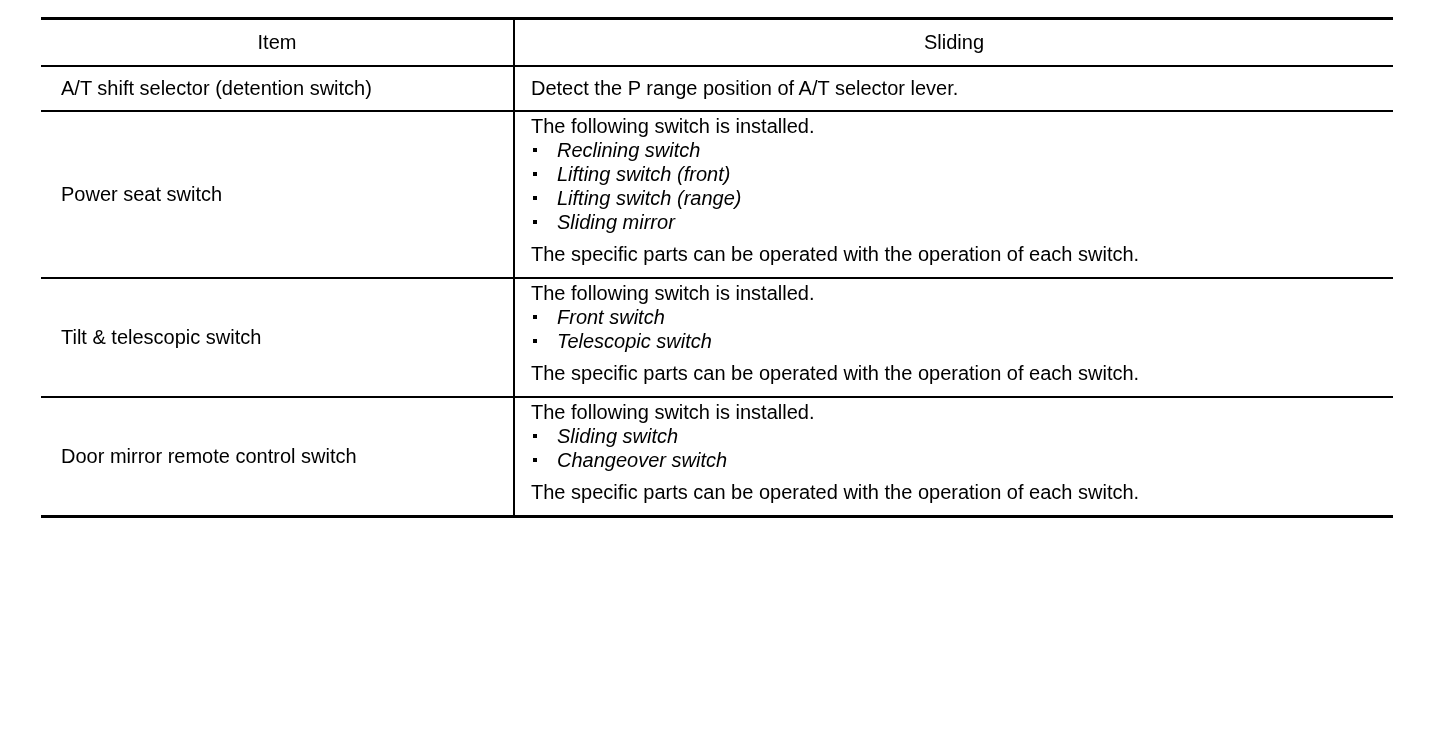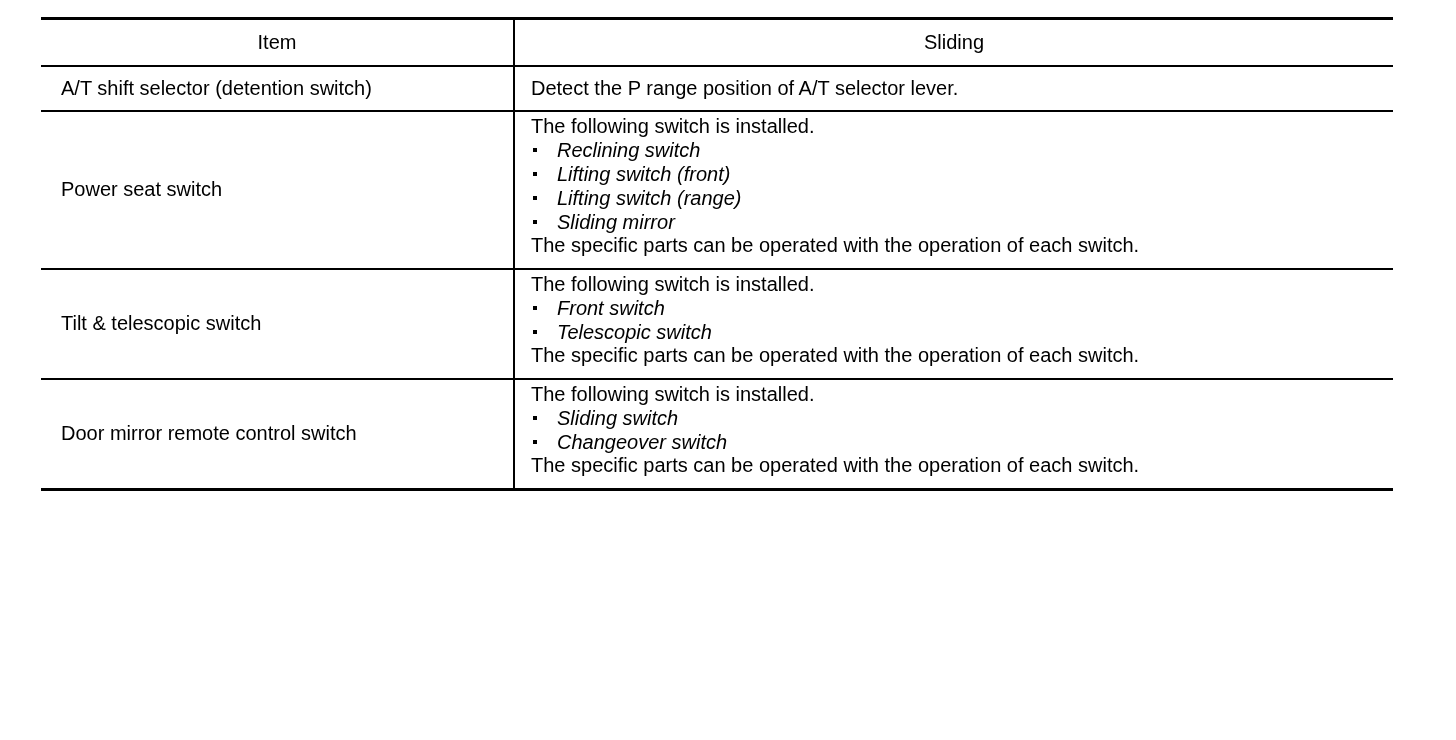--- a/index.html
+++ b/index.html
@@ -82,21 +82,21 @@
   
   tr.row-tall td.cell-item { padding-top: 14px; padding-bottom: 16px; }
   tr.row-tall td.cell-func { padding-top: 4px; padding-bottom: 13px; }
 
   .func-lead,
   .func-tail {
     display: block;
     white-space: nowrap;
   }
   .func-lead { margin-bottom: 4px; }
-  .func-tail { margin-top: 3px; }
+  .func-tail { margin-top: 12px; }
 
   ul.func-list {
     list-style: none;
     margin: 0;
     padding: 0;
     font-style: italic;
   }
   ul.func-list li {
     position: relative;
     padding-left: 26px;

